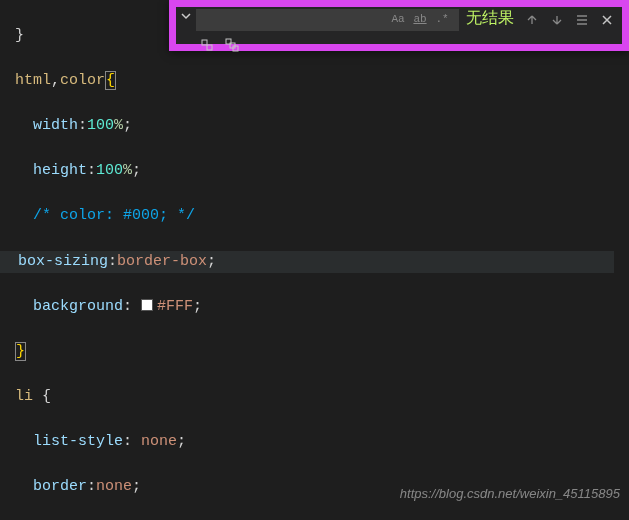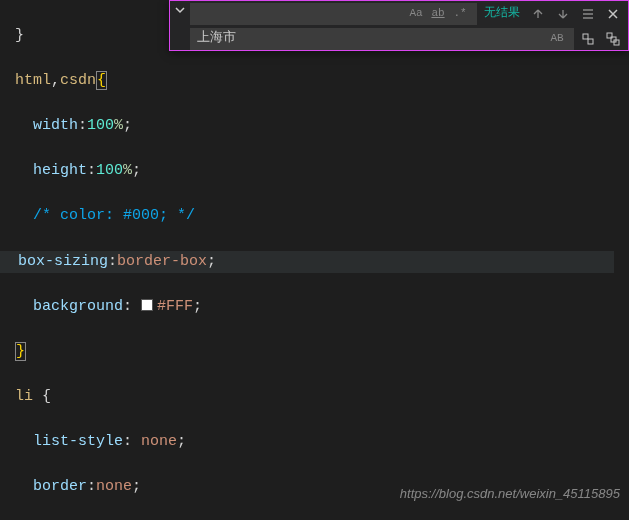--- a/index.html
+++ b/index.html
@@ -46,21 +46,21 @@
   vertical-align: -1px;
 }
 .swatch.white { background: #fff; }
 
 .findbar {
   position: absolute;
   right: 0; top: 0;
   width: 460px;
   height: 51px;
   background: #252526;
-  border: 1px solid #d946ef;
+  border: 7px solid #d946ef;
   box-shadow: 0 2px 8px rgba(0,0,0,0.5);
   display: flex;
 }
 .find-toggle {
   width: 20px;
   display: flex;
   align-items: flex-start;
   justify-content: center;
   padding-top: 3px;
   color: #ccc;
@@ -97,39 +97,39 @@
   cursor: pointer;
 }
 .icon-btn {
   width: 22px; height: 22px;
   display: inline-flex;
   align-items: center;
   justify-content: center;
   color: #c5c5c5;
   cursor: pointer;
 }
-.result { color: #14b8a6; font-size: 12px; padding: 0 4px; white-space: nowrap; }
+.result { color: #bef264; font-size: 16px; padding: 0 4px; white-space: nowrap; }
 .watermark {
   position: absolute;
   right: 9px;
   bottom: 14px;
   color: rgba(220,220,220,0.55);
   font-size: 13px;
   font-family: Arial, sans-serif;
   font-style: italic;
 }
 </style>
 </head>
 <body>
 
 <div class="gutter"></div>
 
 <div class="code">
 <div class="line"><span class="punc">}</span></div>
-<div class="line"><span class="tag">html</span><span class="punc">,</span><span class="tag">csdn</span><span class="brace bracket-open">{</span></div>
+<div class="line"><span class="tag">html</span><span class="punc">,</span><span class="tag">color</span><span class="brace bracket-open">{</span></div>
 <div class="line">  <span class="prop">width</span><span class="punc">:</span><span class="num">100</span><span class="unit">%</span><span class="punc">;</span></div>
 <div class="line">  <span class="prop">height</span><span class="punc">:</span><span class="num">100</span><span class="unit">%</span><span class="punc">;</span></div>
 <div class="line">  <span class="comment">/* color: #000; */</span></div>
 <div class="line highlight">  <span class="prop">box-sizing</span><span class="punc">:</span><span class="val">border-box</span><span class="punc">;</span></div>
 <div class="line">  <span class="prop">background</span><span class="punc">: </span><span class="swatch white"></span><span class="val">#FFF</span><span class="punc">;</span></div>
 <div class="line"><span class="brace bracket-open">}</span></div>
 <div class="line"><span class="tag">li</span><span class="punc"> {</span></div>
 <div class="line">  <span class="prop">list-style</span><span class="punc">: </span><span class="val">none</span><span class="punc">;</span></div>
 <div class="line">  <span class="prop">border</span><span class="punc">:</span><span class="val">none</span><span class="punc">;</span></div>
 
@@ -178,26 +178,20 @@
             <path d="M2 3h10M2 7h10M2 11h10" stroke="#888" stroke-width="1.3"></path>
           </svg>
         </span>
       <span class="icon-btn">
           <svg width="12" height="12" viewBox="0 0 12 12">
             <path d="M2 2 L10 10 M10 2 L2 10" stroke="#c5c5c5" stroke-width="1.5"></path>
           </svg>
         </span>
     </div>
     <div class="find-row">
-      <div class="find-input">
-        <span>上海市</span>
-        <div class="input-badges">
-          <span class="badge">AB</span>
-        </div>
-      </div>
       <span class="icon-btn">
           <svg width="14" height="14" viewBox="0 0 14 14">
             <rect x="2" y="2" width="5" height="5" stroke="#c5c5c5" fill="none"></rect>
             <rect x="7" y="7" width="5" height="5" stroke="#c5c5c5" fill="none"></rect>
           </svg>
         </span>
       <span class="icon-btn">
           <svg width="14" height="14" viewBox="0 0 14 14">
             <rect x="1" y="1" width="5" height="5" stroke="#c5c5c5" fill="none"></rect>
             <rect x="5" y="5" width="5" height="5" stroke="#c5c5c5" fill="none"></rect>

